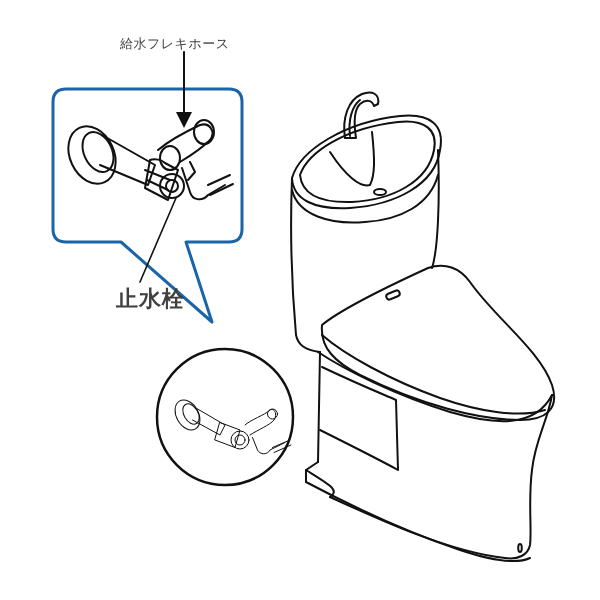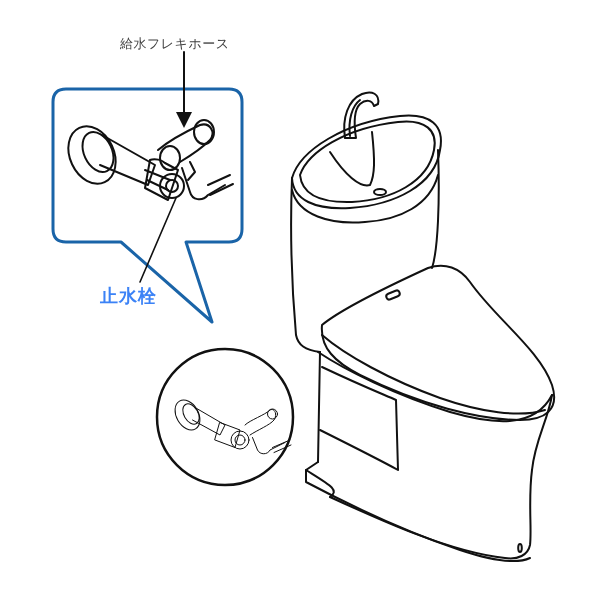--- a/index.html
+++ b/index.html
@@ -1,22 +1,22 @@
 <!DOCTYPE html>
 <html><head>
   <meta charset="utf-8">
   <style>
     html, body { margin: 0; padding: 0; background: #ffffff; }
     body { width: 600px; height: 600px; position: relative; overflow: hidden;
            font-family: "DejaVu Sans", "Liberation Sans", sans-serif; }
     .canvas { position: absolute; left: 0; top: 0; width: 600px; height: 600px; }
     .label-hose { position: absolute; left: 108px; top: 35px; font-size: 13px; font-weight: normal;
                   color: #404040; letter-spacing: 0.5px; white-space: nowrap; margin-left: 12px; }
-    .label-valve { position: absolute; left: 100px; top: 284px; font-size: 18px; font-weight: bold;
-                   color: #3b82f6; letter-spacing: 1px; white-space: nowrap; }
+    .label-valve { position: absolute; left: 116px; top: 284px; font-size: 22px; font-weight: bold;
+                   color: #404040; letter-spacing: 1px; white-space: nowrap; }
   </style>
 </head>
 <body>
 
 <div class="canvas">
 <svg width="600" height="600" viewBox="0 0 600 600" xmlns="http://www.w3.org/2000/svg">
   <g fill="none" stroke="#111" stroke-width="2" stroke-linejoin="round" stroke-linecap="round">
 
     <g>
 

